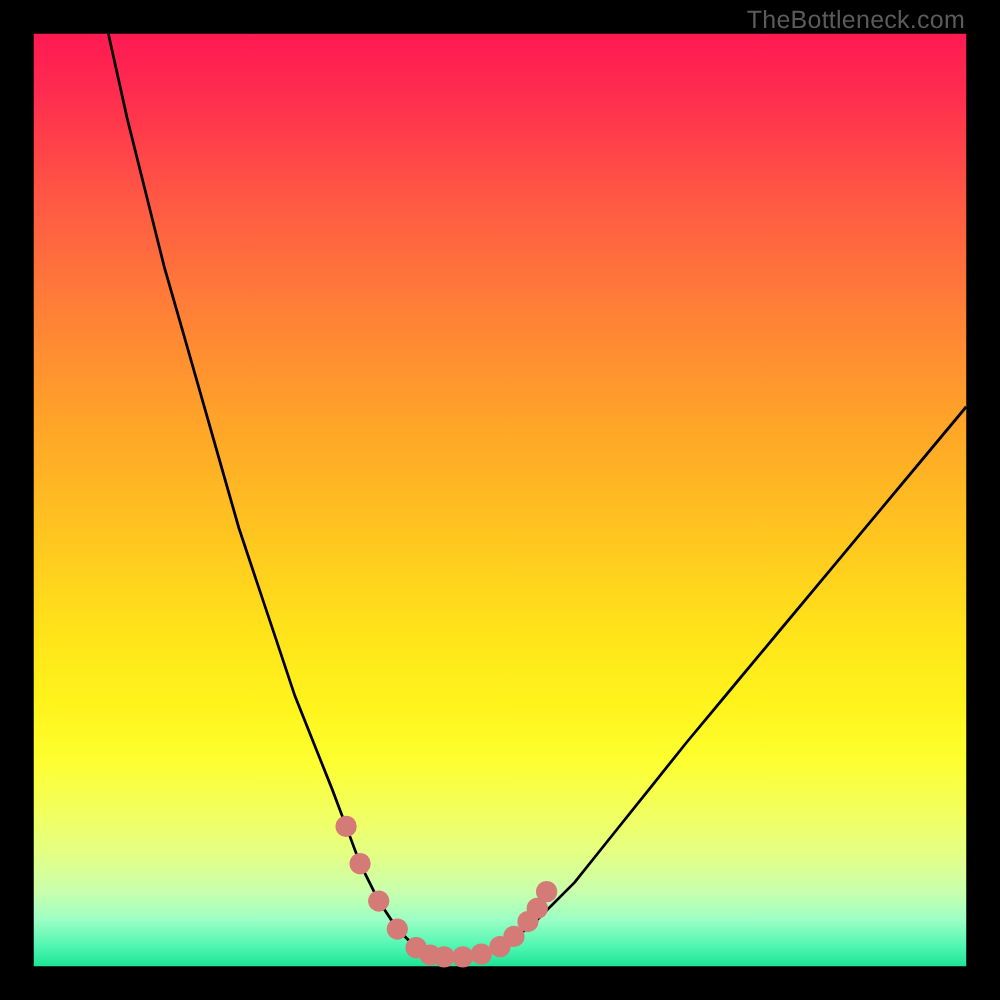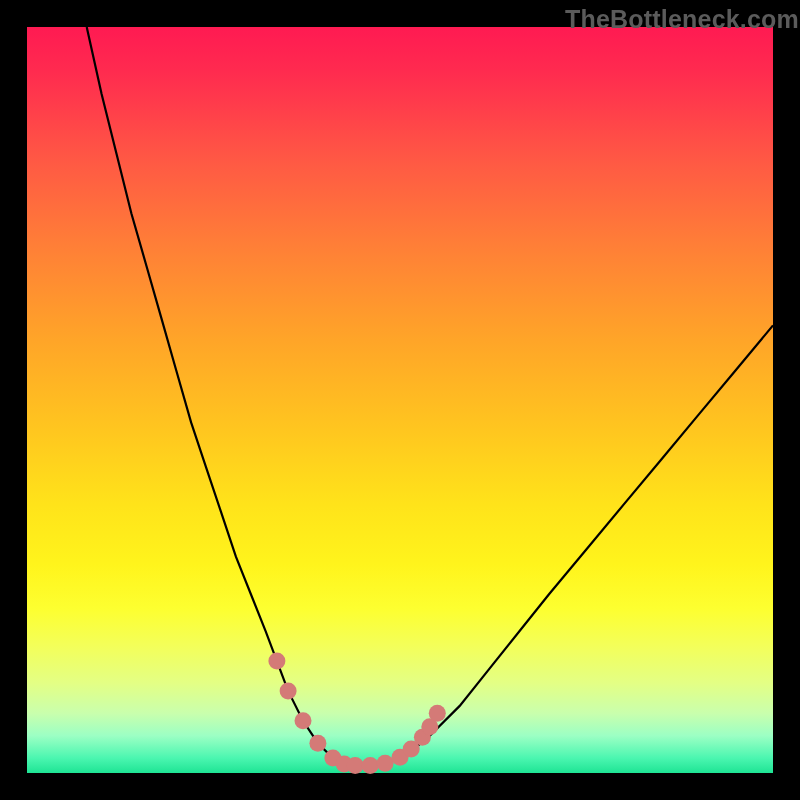--- a/index.html
+++ b/index.html
@@ -38,25 +38,25 @@
       #f3ff5a 83%,
       #e3ff85 88%,
       #c9ffad 92%,
       #9cffc4 95%,
       #4bf6b0 98%,
       #1ee494 100%);
   }
   .watermark {
     position: absolute;
     top: 5px;
-    right: 1px;
+    right: 28px;
     color: #5b5b5b;
-    font-size: 25px;
+    font-size: 20px;
     letter-spacing: 0.2px;
-    font-weight: 700;
+    font-weight: 400;
   }
   svg.curve {
     position: absolute;
     top: 0;
     left: 0;
     width: 746px;
     height: 746px;
     overflow: visible;
   }
 </style>

